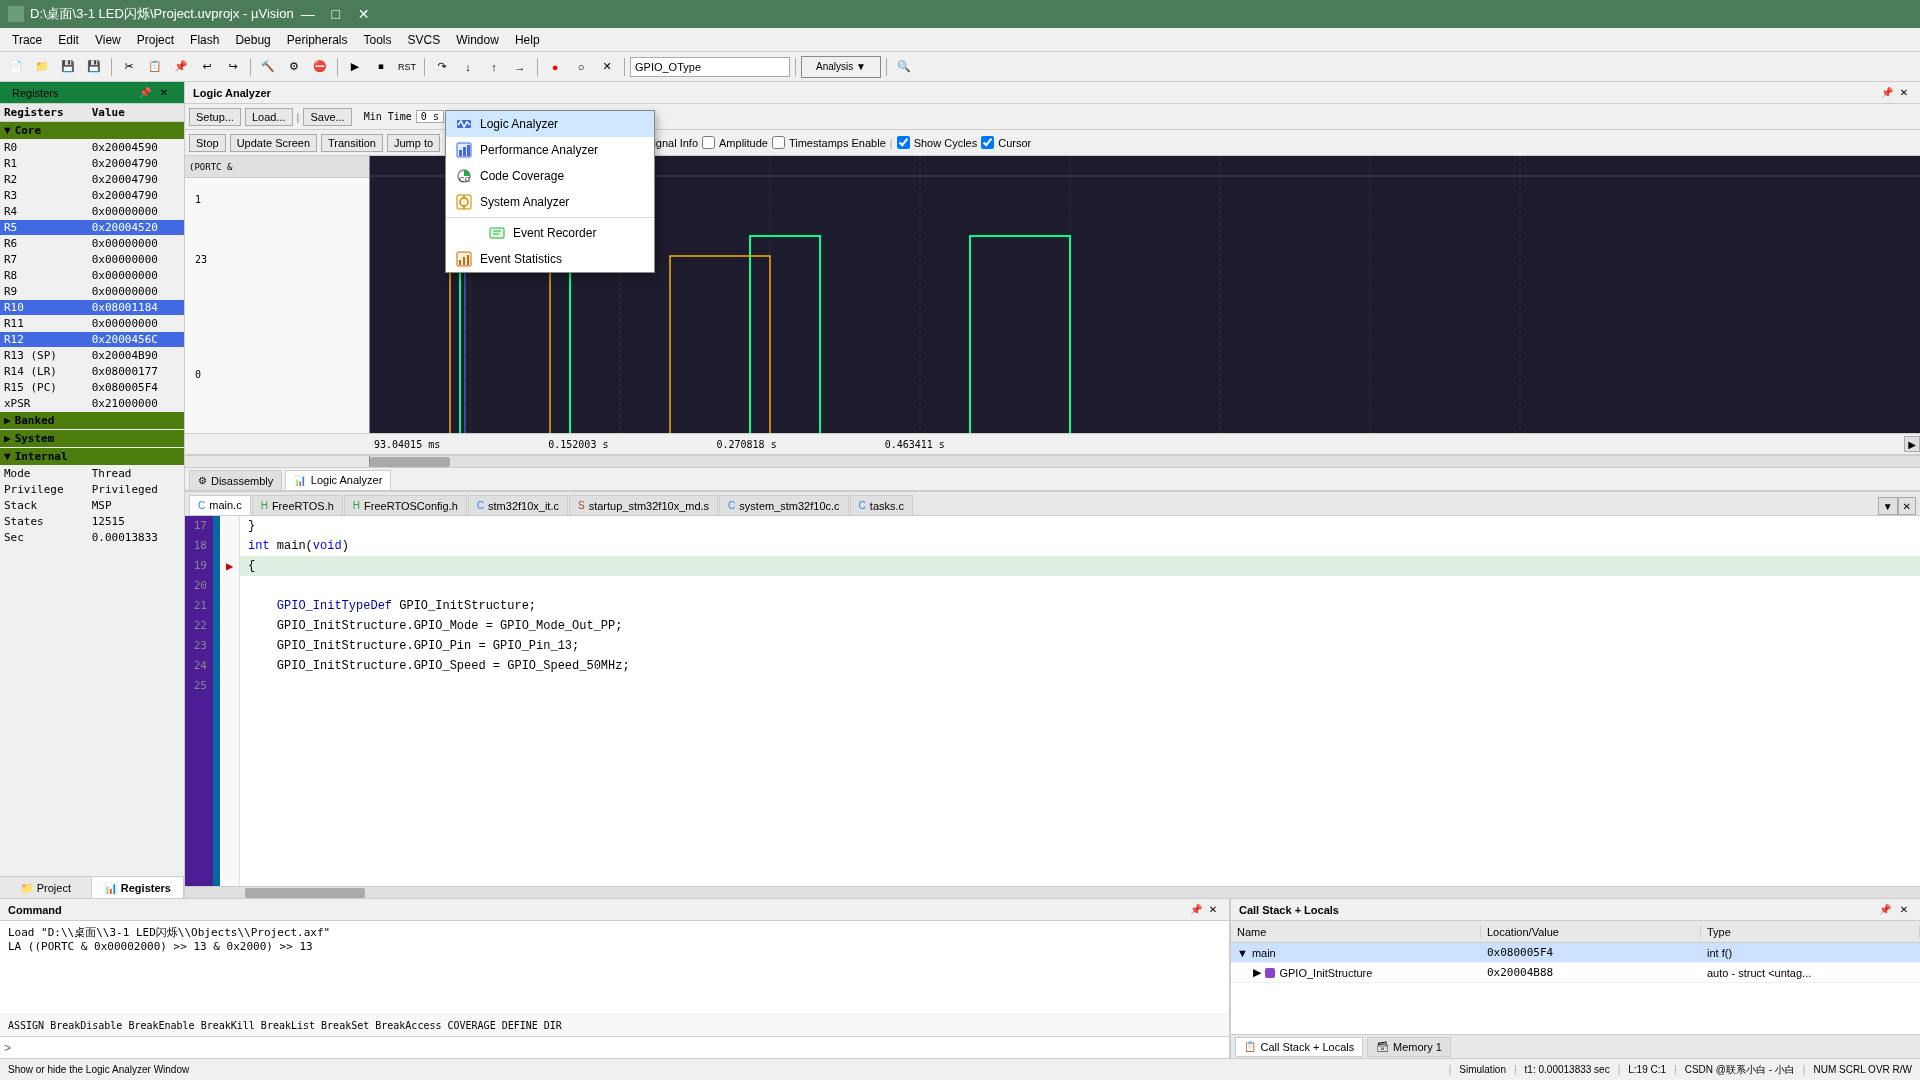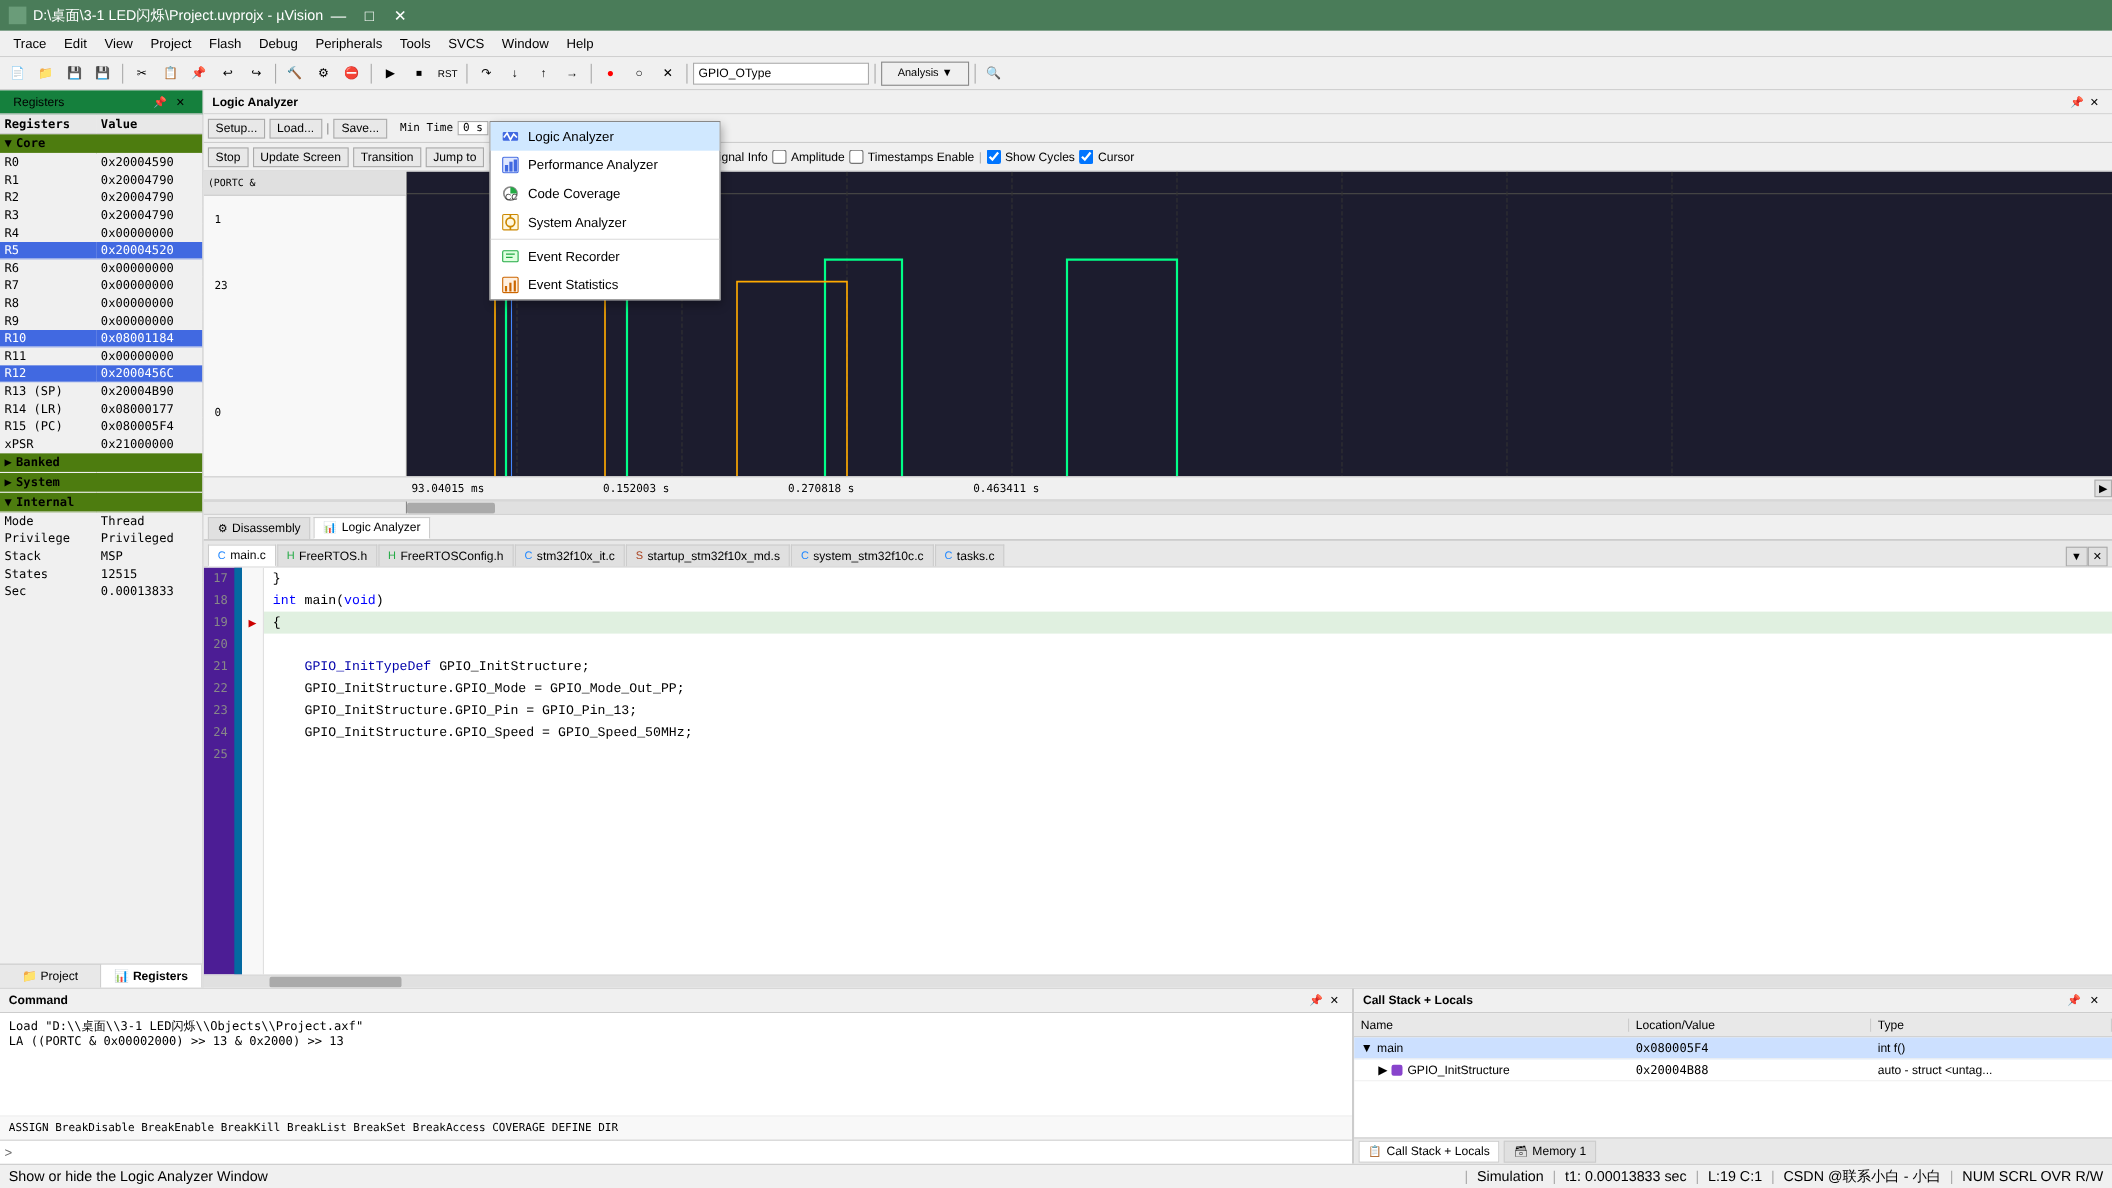--- a/index.html
+++ b/index.html
@@ -557,21 +557,21 @@
           <span>Call Stack + Locals</span>
         </div>
         <div class="cs-tab" style="height:20px; padding:0 8px; border:1px solid #ccc; background:#e0e0e0; font-size:11px; cursor:pointer; display:flex; align-items:center; gap:4px;">
           <span style="font-size:10px;">🗃</span>
           <span>Memory 1</span>
         </div>
       </div>
     </div>
   </div>
 
-  <div id="status-bar" style="background:#f0f0f0; border-top:1px solid #ccc; height:22px; display:flex; align-items:center; padding:0 8px; font-size:13px; gap:8px;">
+  <div id="status-bar" style="background:#f0f0f0; border-top:1px solid #ccc; height:22px; display:flex; align-items:center; padding:0 8px; font-size:10px; gap:8px;">
     <span style="flex:1;">Show or hide the Logic Analyzer Window</span>
     <span style="color:#aaa;">|</span>
     <span>Simulation</span>
     <span style="color:#aaa;">|</span>
     <span>t1: 0.00013833 sec</span>
     <span style="color:#aaa;">|</span>
     <span>L:19 C:1</span>
     <span style="color:#aaa;">|</span>
     <span>CSDN @联系小白 - 小白</span>
     <span style="color:#aaa;">|</span>
@@ -614,21 +614,21 @@
         <svg width="16" height="16">
           <rect x="1" y="1" width="14" height="14" fill="#fff8e0" stroke="#cc8800" stroke-width="1" rx="1"></rect>
           <circle cx="8" cy="8" r="4" fill="none" stroke="#cc8800" stroke-width="1.5"></circle>
           <line x1="8" y1="1" x2="8" y2="4" stroke="#cc8800" stroke-width="1.5"></line>
           <line x1="8" y1="12" x2="8" y2="15" stroke="#cc8800" stroke-width="1.5"></line>
         </svg>
       </span>
       <span>System Analyzer</span>
     </div>
     <div style="height:1px; background:#ddd; margin:2px 0;"></div>
-    <div class="dropdown-item" style="display:flex; align-items:center; padding:5px 10px; gap:8px; font-size:12px; cursor:pointer;">
+    <div class="dropdown-item" style="display:flex; align-items:center; padding:5px 10px; gap:8px; font-size:12px; cursor:pointer;margin-left:33px;">
       <span style="width:16px; height:16px; display:inline-flex; align-items:center; justify-content:center;">
         <svg width="16" height="16">
           <rect x="1" y="3" width="14" height="10" fill="#e0ffe0" stroke="#22aa44" stroke-width="1" rx="1"></rect>
           <line x1="4" y1="6" x2="12" y2="6" stroke="#22aa44" stroke-width="1"></line>
           <line x1="4" y1="9" x2="10" y2="9" stroke="#22aa44" stroke-width="1"></line>
         </svg>
       </span>
       <span>Event Recorder</span>
     </div>
     <div class="dropdown-item" style="display:flex; align-items:center; padding:5px 10px; gap:8px; font-size:12px; cursor:pointer;">

